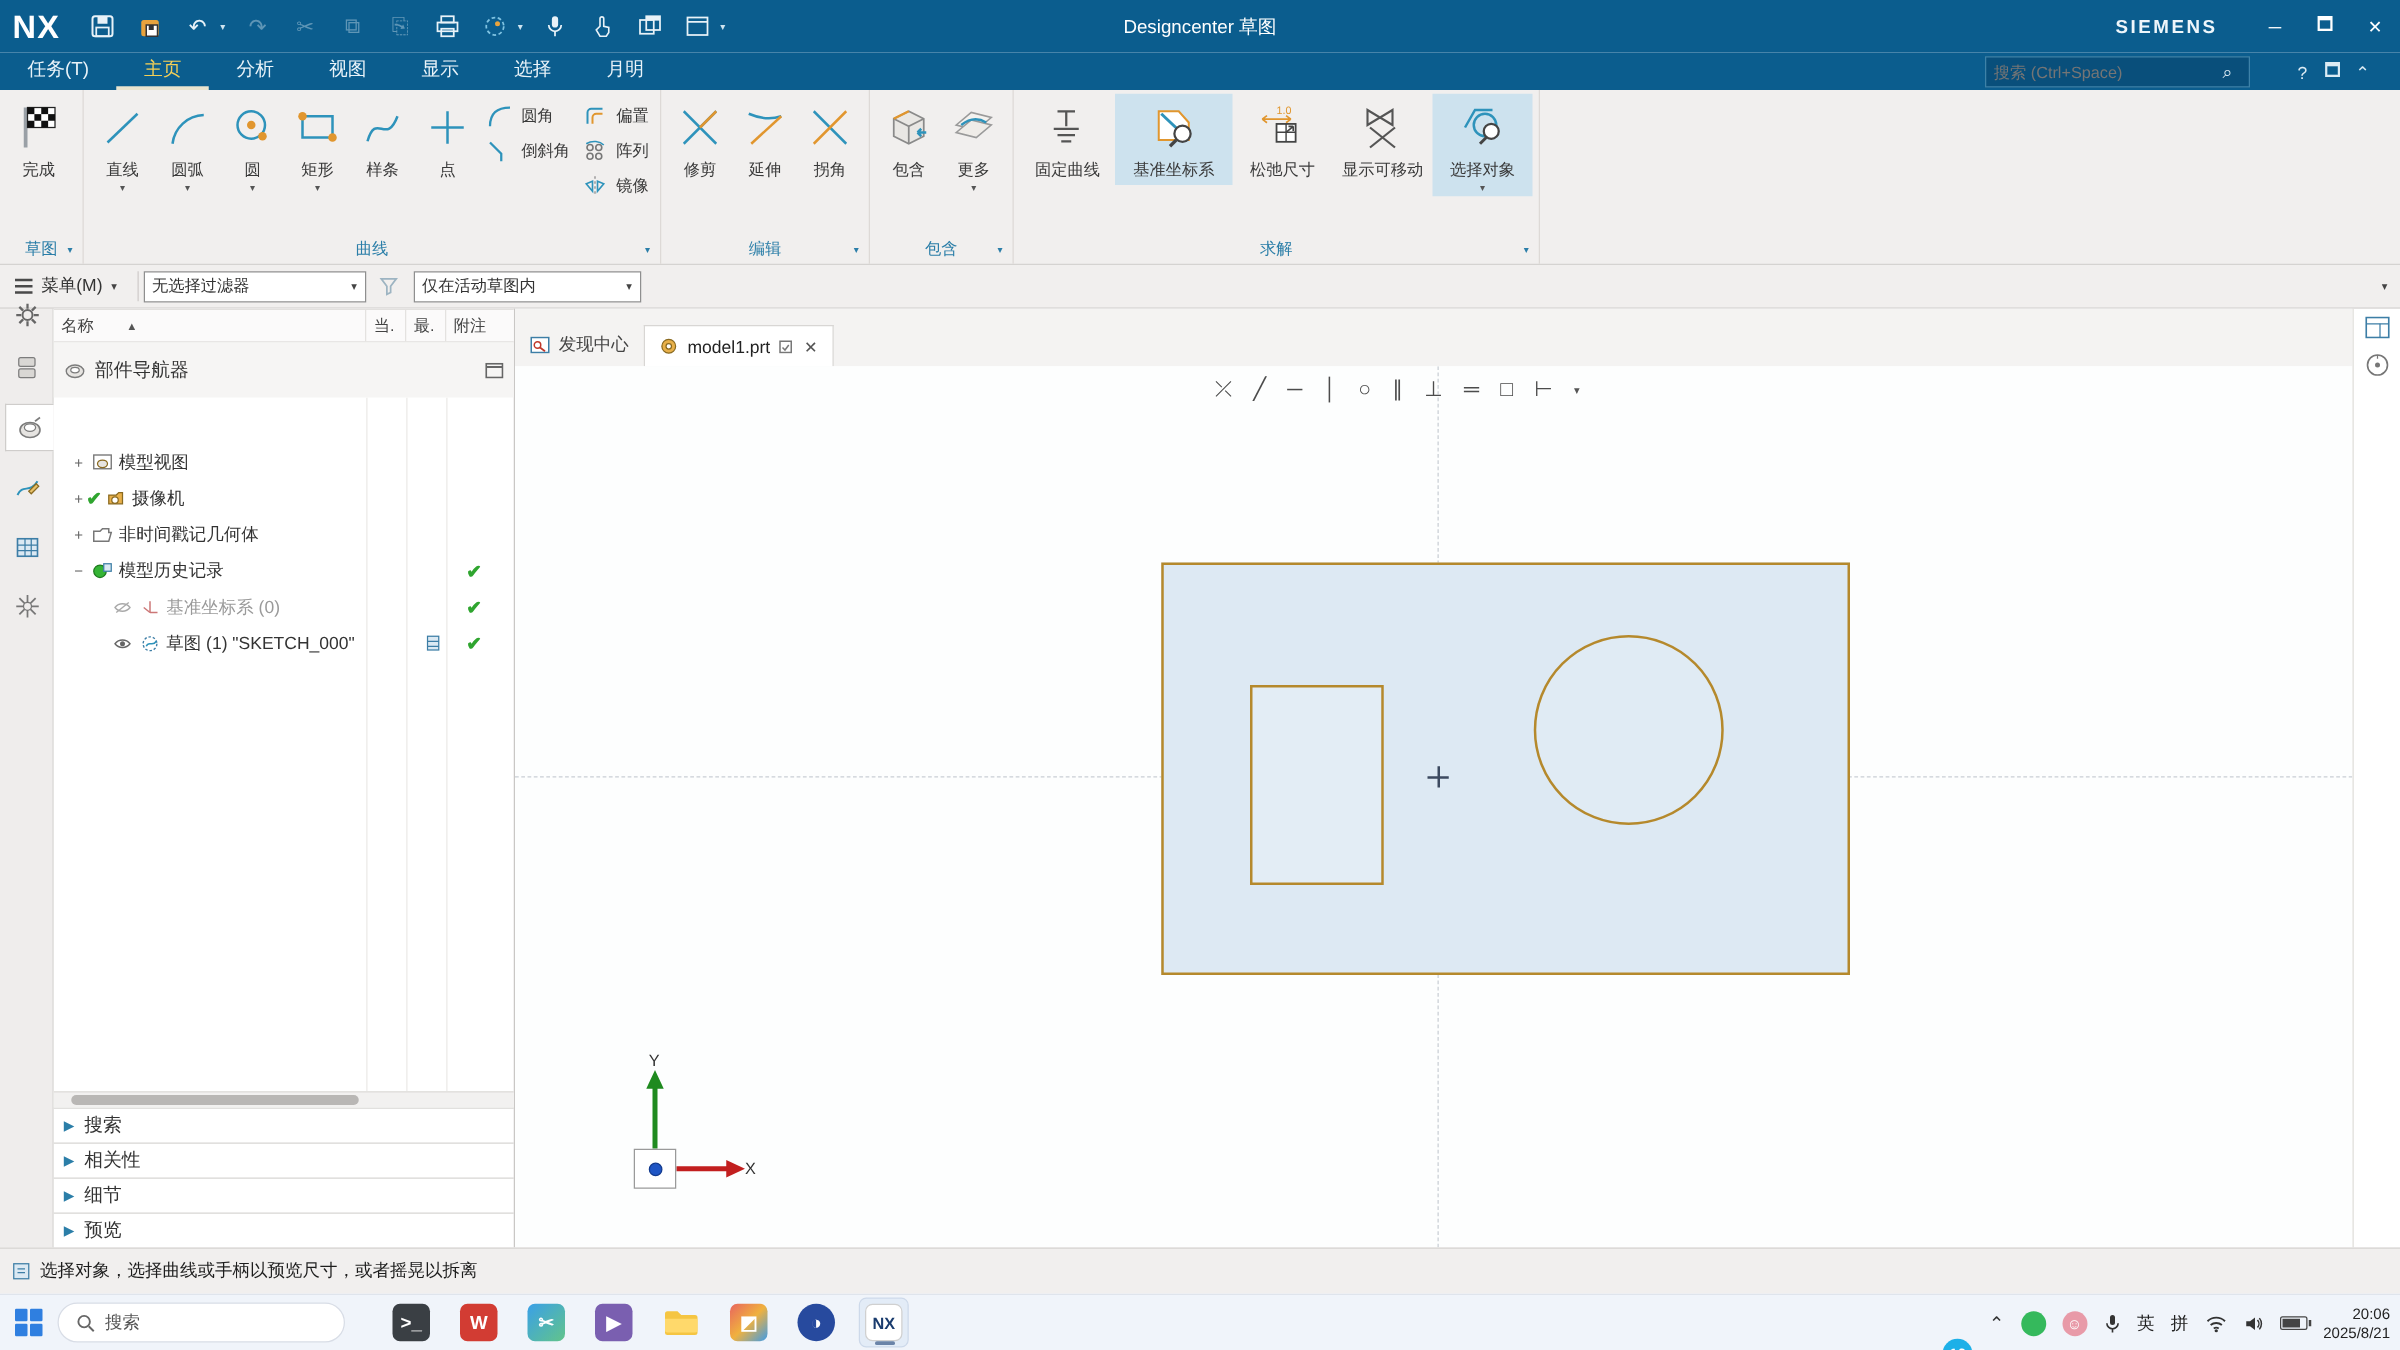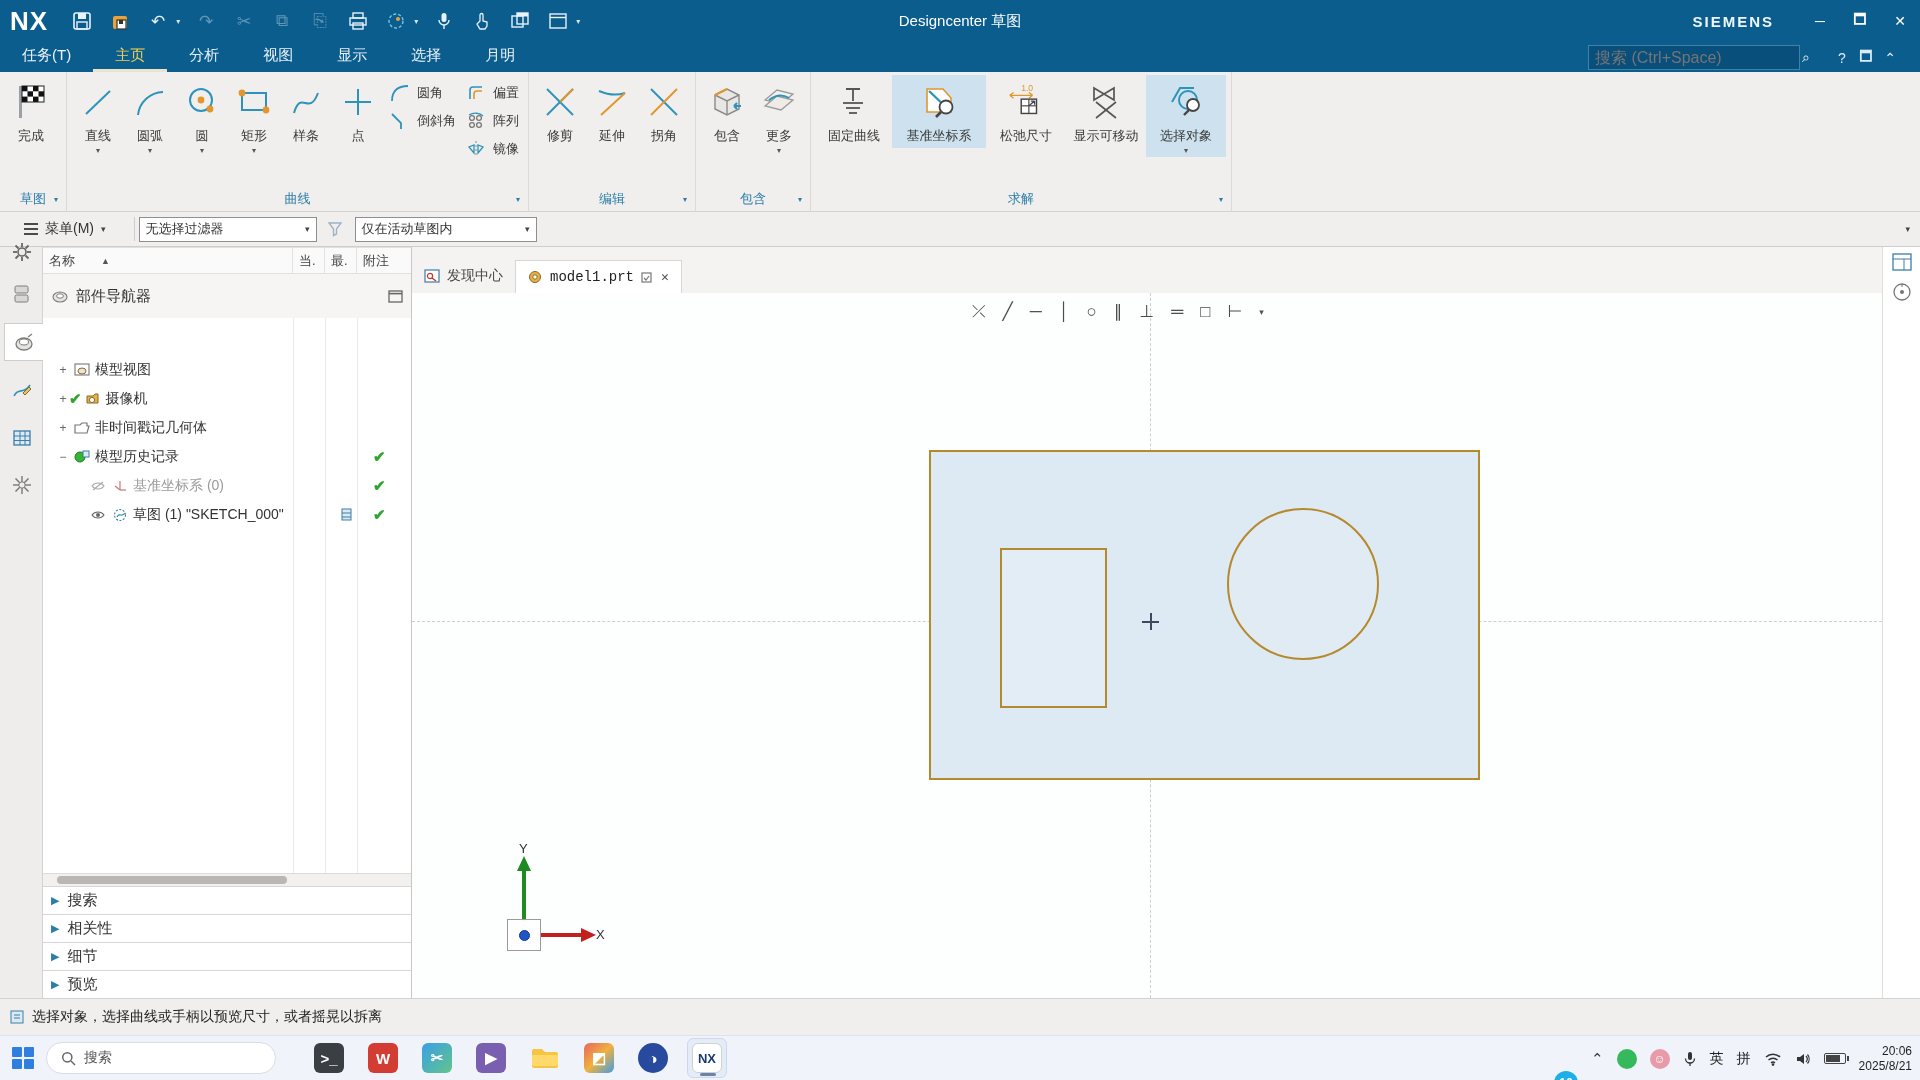--- a/index.html
+++ b/index.html
@@ -23,21 +23,21 @@
     font-size:14px; color:#fff; }
 
   
   #tabsrow { position:absolute; left:0; top:42px; width:1920px; height:30px; background:#0b5d8e;
     display:flex; align-items:flex-end; }
   .rtab { padding:4px 22px 7px; font-size:15px; color:#e9f3f9; }
   .rtab.active { color:#f3cf57; border-bottom:3px solid #e9e4cf; padding-bottom:4px; }
   #cmdsearch { position:absolute; right:120px; top:3px; width:212px; height:25px;
     background:#094f7b; border:1px solid #3e82a8; display:flex; align-items:center; padding:0 6px; }
   #cmdsearch input { flex:1; background:transparent; border:none; outline:none;
-    color:#fdba74; font-size:16px; font-family:"Liberation Sans",sans-serif; }
+    color:#fdba74; font-size:13px; font-family:"Liberation Sans",sans-serif; }
   .tr-ic { width:24px; height:25px; display:flex; align-items:center; justify-content:center;
     color:#dcebf4; font-size:14px; }
   #tabsrow-icons { position:absolute; right:18px; top:3px; display:flex; }
 
   
   #ribbon { position:absolute; left:0; top:72px; width:1920px; height:140px;
     background:#f1efee; border-bottom:1px solid #d5d3d1; display:flex; }
   .rgroup { display:flex; flex-direction:column; border-right:1px solid #ddd9d6; padding:3px 5px 0; }
   .rgroup .btns { display:flex; align-items:flex-start; flex:1; }
   .gfoot { position:relative; height:24px; display:flex; align-items:center; justify-content:center;
@@ -49,21 +49,21 @@
   .rbtn .ic { width:42px; height:44px; display:flex; align-items:center; justify-content:center; }
   .rbtn .lb { font-size:13px; color:#3a3a3a; white-space:nowrap; }
   .rbtn .dd { font-size:8px; color:#555; line-height:6px; }
   .scol { display:flex; flex-direction:column; justify-content:center; gap:4px; padding:6px 4px; }
   .sbtn { display:flex; align-items:center; gap:5px; font-size:13px; color:#3a3a3a; height:24px; white-space:nowrap; }
   .sbtn .ic { width:24px; height:24px; display:flex; align-items:center; justify-content:center; }
 
   
   #toolrow { position:absolute; left:0; top:212px; width:1920px; height:35px; background:#f1efee;
     border-bottom:1px solid #cfcdcb; display:flex; align-items:center; }
-  .menu-btn { display:flex; align-items:center; gap:7px; padding:0 24px; font-size:14px; color:#333; }
+  .menu-btn { display:flex; align-items:center; gap:7px; padding:0 12px; font-size:14px; color:#333; }
   .hamb { display:inline-block; width:14px; }
   .hamb i { display:block; height:2px; background:#4a4a4a; margin:3px 0; }
   .tsep { width:1px; height:24px; background:#cfccca; margin:0 4px; }
   .combo { height:25px; background:#fff; border:1px solid #8f8f8f; display:flex; align-items:center;
     font-size:13px; color:#333; padding:0 6px; justify-content:space-between; }
   .combo .cdd { font-size:9px; color:#444; margin-left:10px; }
   .funnel { margin:0 10px; color:#8aa9bb; font-size:15px; }
   #toolrow-dd { position:absolute; right:10px; font-size:9px; color:#444; }
 
   
@@ -95,21 +95,21 @@
   #nav-hscroll { height:13px; background:#f2f1f0; border-top:1px solid #dddbd9; position:relative; }
   #nav-hscroll .thumb { position:absolute; left:14px; top:2px; width:230px; height:8px;
     background:#b9b7b5; border-radius:4px; }
   .npanel { height:28px; display:flex; align-items:center; gap:8px; padding:0 8px;
     border-top:1px solid #d8d6d4; font-size:15px; color:#333; }
   .npanel .tri { color:#2b7ea8; font-size:11px; }
 
   
   #viewport { position:absolute; left:412px; top:247px; width:1470px; height:751px; background:#fdfdfd; }
   #vtabs { position:absolute; left:0; top:0; width:100%; height:46px; background:#f4f3f2;
-    display:flex; align-items:flex-end;font-family:Liberation Mono, monospace; }
+    display:flex; align-items:flex-end; }
   .vtab { display:flex; align-items:center; gap:7px; padding:8px 12px; font-size:14px; color:#444; }
   .vtab.part { background:#fff; border:1px solid #d8d6d4; border-bottom:none; color:#222; }
   .vtab .x { color:#555; font-size:13px; margin-left:2px; }
   #canvas { position:absolute; left:0; top:46px; width:1470px; height:705px; background:#fdfefe; overflow:hidden; }
   #rel-toolbar { position:absolute; left:560px; top:8px; display:flex; align-items:center; gap:17px;
     font-size:17px; color:#4c4c4c; }
   #rel-toolbar .rel-dd { font-size:9px; color:#555; }
   .dashv { position:absolute; left:738px; top:0; bottom:0; width:0;
     border-left:1px dashed #b9bfc8; opacity:.75; }
   .dashh { position:absolute; top:328px; left:0; right:0; height:0;

